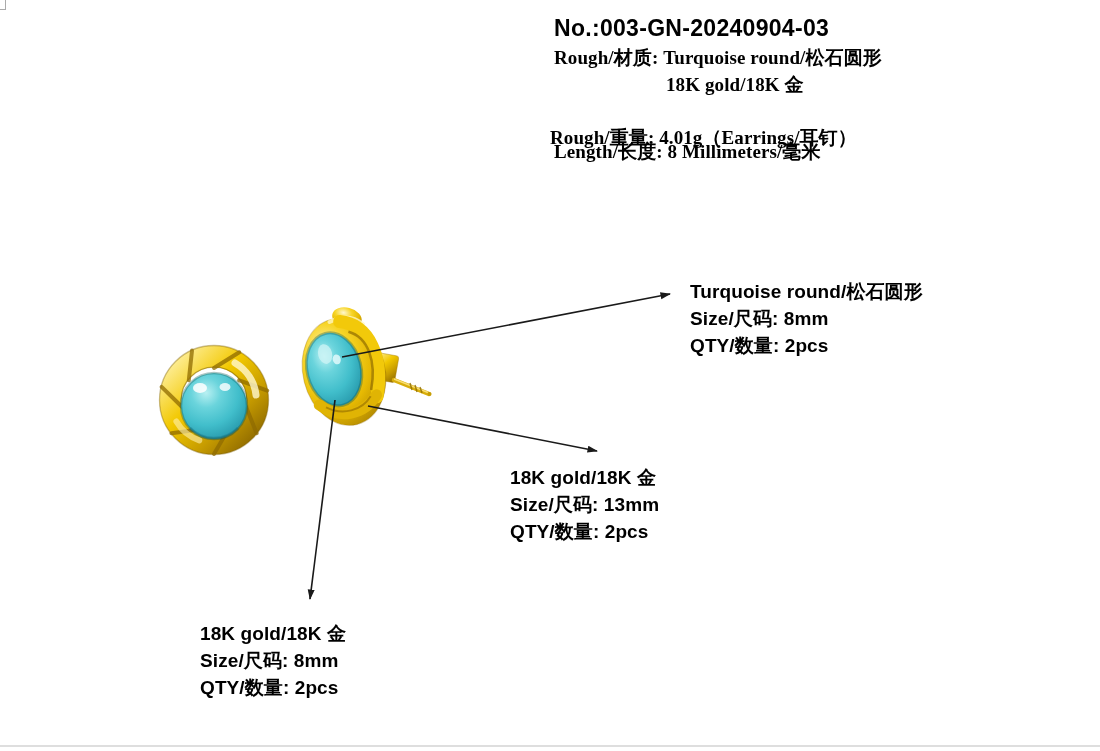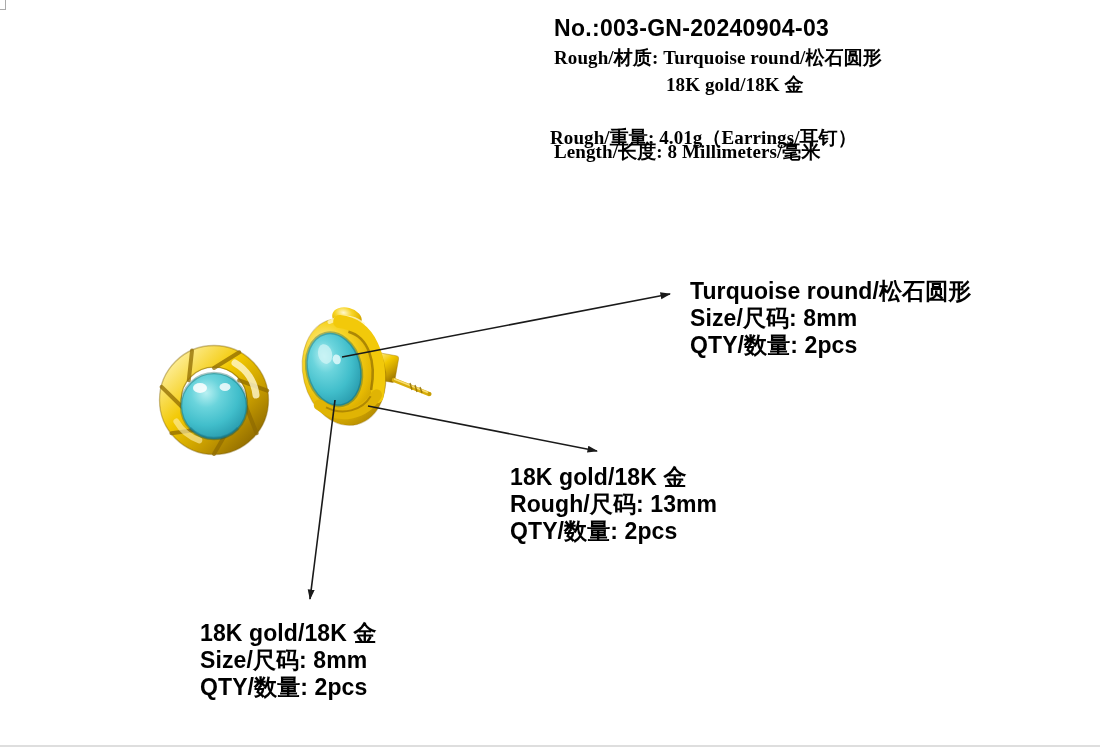--- a/index.html
+++ b/index.html
@@ -25,21 +25,21 @@
     position:absolute;font-size:19px;font-weight:700;line-height:25px;
     white-space:nowrap;letter-spacing:.1px;font-family:Liberation Serif, serif;
   }
   .spec.l0{left:554px;top:45px;}
   .spec.l1{left:666px;top:72px;}
   .spec.l2{left:554px;top:99px;margin-top:40px;}
   .spec.l3{left:550px;top:125px;}
   .earrings-svg{position:absolute;left:140px;top:300px;z-index:1;}
   .arrows-svg{position:absolute;left:0;top:0;z-index:3;pointer-events:none;}
   .callout{
-    position:absolute;z-index:4;font-size:23px;font-weight:700;
+    position:absolute;z-index:4;font-size:19px;font-weight:700;
     line-height:27px;white-space:nowrap;letter-spacing:.1px;
   }
   .callout-stone{left:690px;top:278px;}
   .callout-gold-large{left:510px;top:464px;}
   .callout-gold-small{left:200px;top:620px;}
   .bottom-rule{
     position:absolute;left:0;top:745px;width:1100px;height:2px;
     background:#dedede;
   }
 </style>
@@ -157,21 +157,21 @@
   </svg>
 
   <div class="callout callout-stone">
     <div>Turquoise round/松石圆形</div>
     <div>Size/尺码: 8mm</div>
     <div>QTY/数量: 2pcs</div>
   </div>
 
   <div class="callout callout-gold-large">
     <div>18K gold/18K 金</div>
-    <div>Rough/尺码: 13mm</div>
+    <div>Size/尺码: 13mm</div>
     <div>QTY/数量: 2pcs</div>
   </div>
 
   <div class="callout callout-gold-small">
     <div>18K gold/18K 金</div>
     <div>Size/尺码: 8mm</div>
     <div>QTY/数量: 2pcs</div>
   </div>
 
   <div class="bottom-rule"></div>

